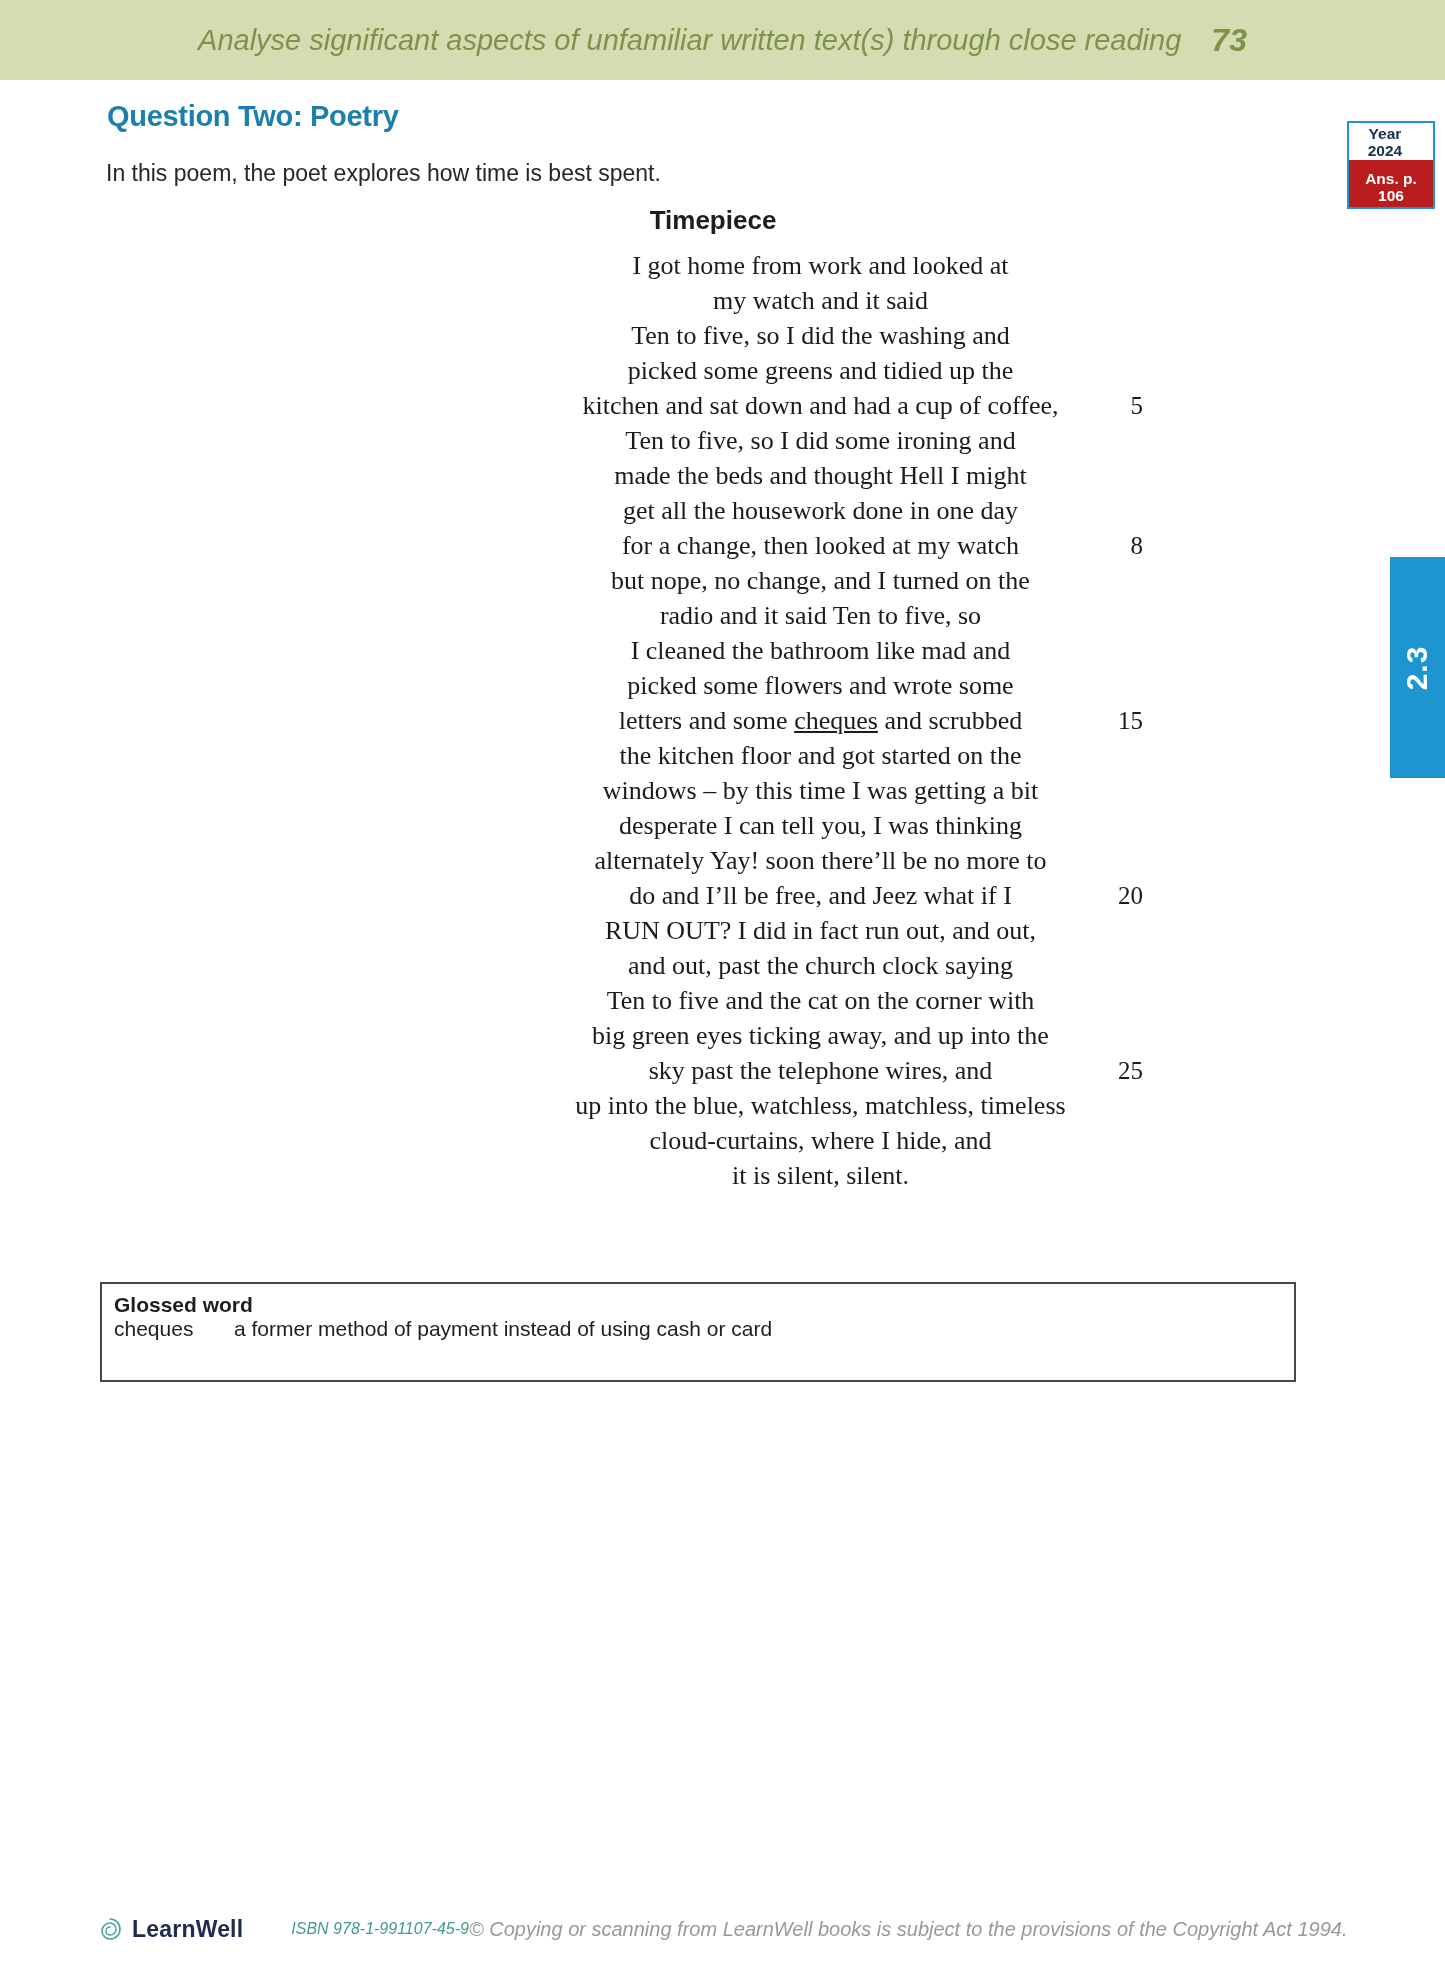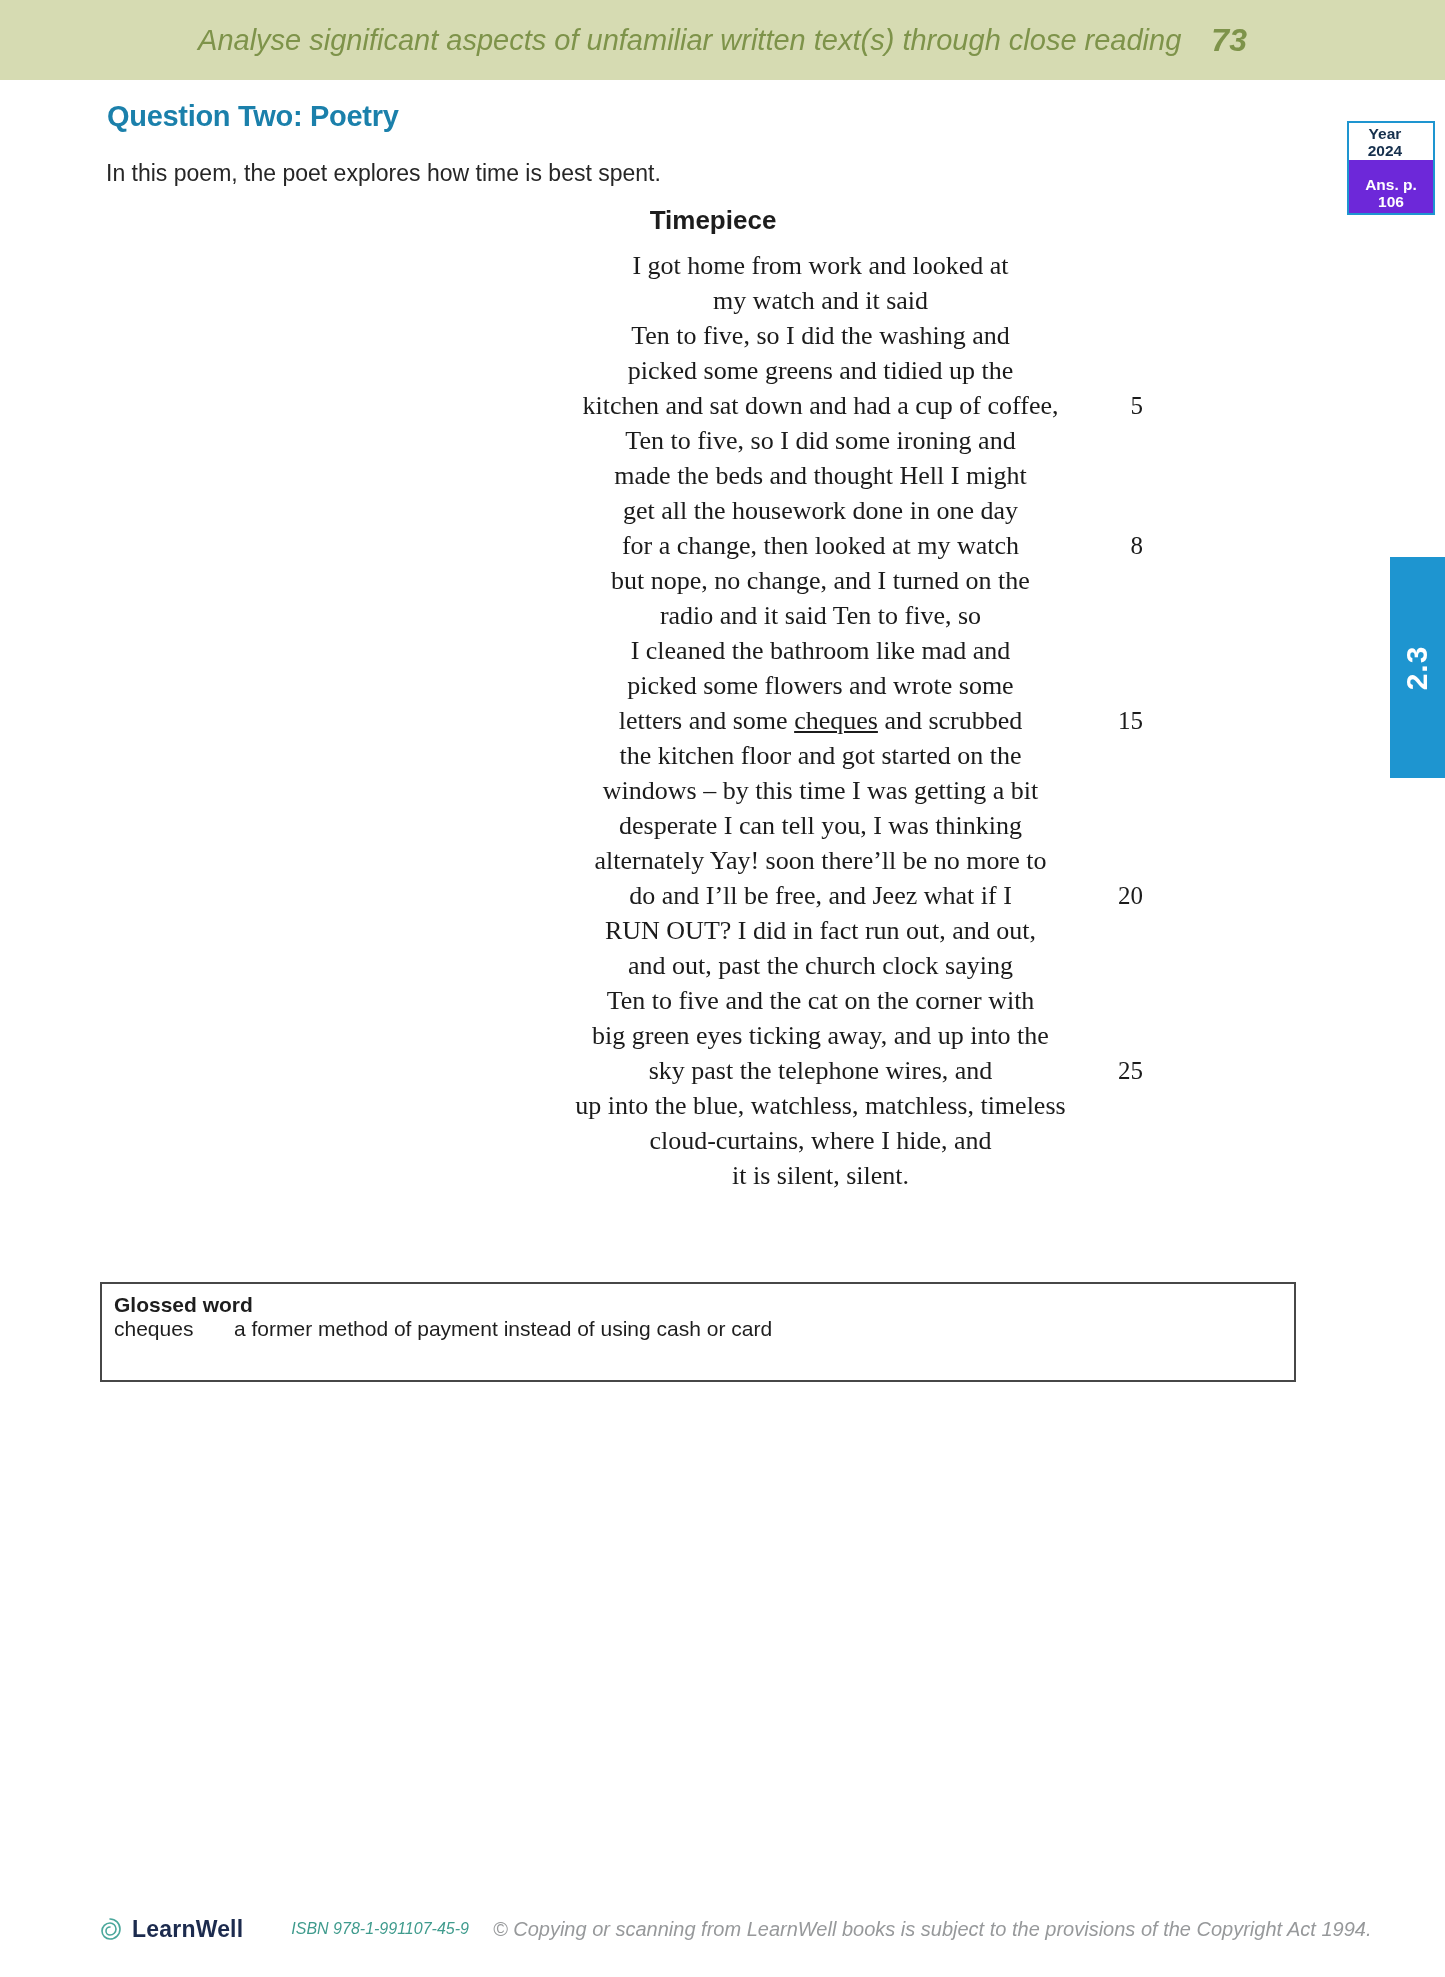--- a/index.html
+++ b/index.html
@@ -27,21 +27,21 @@
     font-size: 29px; font-weight: bold; color: #1b80ab; letter-spacing: -0.3px;
   }
 
   
   .badge {
     position: absolute; right: 10px; top: 121px; width: 84px;
     border: 2px solid #1e95d0; font-weight: bold; font-size: 15.5px;
     text-align: center; line-height: 1.1;
   }
   .badge-year { background: #ffffff; color: #16304d; padding: 2px 14px 1px 2px; }
-  .badge-ans  { background: #6d28d9; color: #ffffff; padding: 16px 2px 3px 2px; }
+  .badge-ans  { background: #b91c1c; color: #ffffff; padding: 10px 2px 3px 2px; }
 
   
   .intro { position: absolute; left: 106px; top: 160px; font-size: 23px; color: #262626; }
 
   
   .poem-title {
     position: absolute; left: 498px; top: 205px; width: 430px;
     text-align: center; font-size: 26px; font-weight: bold; color: #1d1d1d;
   }
   .poem {
@@ -80,21 +80,21 @@
   .source em { font-style: italic; }
 
   
   .footer {
     position: absolute; left: 95px; top: 1912px; height: 34px;
     display: flex; align-items: center;
   }
   .footer-logo { display: inline-flex; margin-right: 7px; }
   .footer-brand { font-weight: 600; font-size: 23px; color: #1c2b4e; letter-spacing: 0.2px; }
   .footer-isbn { font-style: italic; color: #3f9b8d; margin-left: 48px; font-size: 16px; }
-  .footer-copy { font-style: italic; color: #97999b; margin-left: 24px; font-size: 20px; }
+  .footer-copy { font-style: italic; color: #97999b; font-size: 20px; }
 </style>
 </head>
 <body>
 
 <div class="page">
 
   <div class="header-bar">
     <span class="header-title">Analyse significant aspects of unfamiliar written text(s) through close reading</span>
     <span class="header-page">73</span>
   </div>

